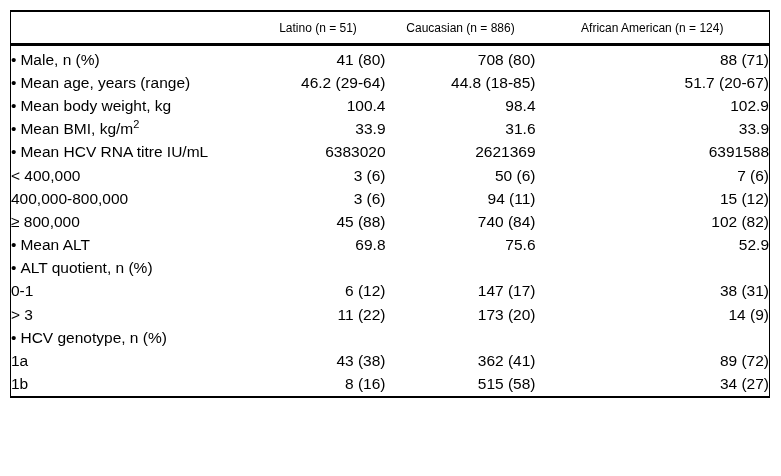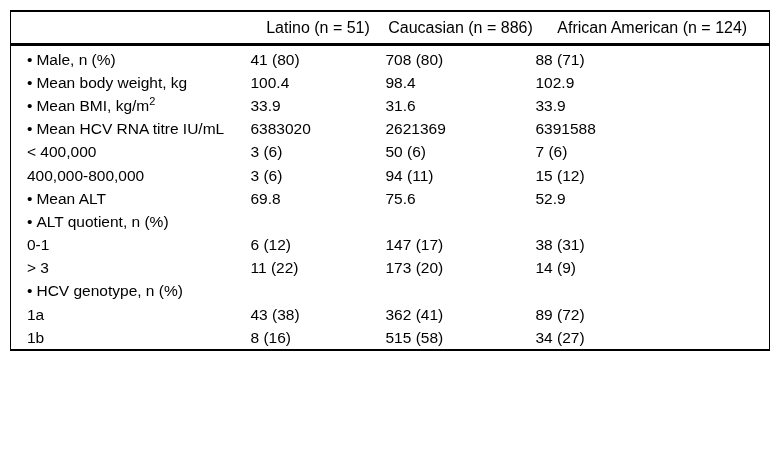--- a/index.html
+++ b/index.html
@@ -30,41 +30,41 @@
     border-right: 1px solid #000;
     border-top: 2px solid #000;
     border-bottom: 2px solid #000;
   }
   col.col-label { width: 240px; }
   col.col-v1 { width: 135px; }
   col.col-v2 { width: 150px; }
   col.col-v3 { width: 234px; }
   thead th {
     font-weight: normal;
-    font-size: 16px;
+    font-size: 12px;
     height: 31px;
     text-align: center;
     vertical-align: middle;
     padding: 0;
     border-bottom: 3px solid #000;
     white-space: nowrap;
   }
   thead th.label-col { text-align: left; }
   tbody td {
     font-size: 15.5px;
     height: 23.2px;
     padding: 0;
     vertical-align: middle;
     white-space: nowrap;
   }
   td.label-col {
     text-align: left;
-    padding-left: 16px;
+    padding-left: 0;
   }
-  td.val-col { text-align: left; }
+  td.val-col { text-align: right; }
   tbody tr:first-child td { padding-top: 2px; }
   sup {
     font-size: 11px;
     line-height: 0;
   }
   .bullet { margin-right: 4px; }
 </style>
 </head>
 <body>
 
@@ -85,20 +85,26 @@
       </tr>
     </thead>
     <tbody id="tbody">
         <tr>
           <td class="label-col"><span class="bullet">•</span>Male, n (%)</td>
           <td class="val-col">41 (80)</td>
           <td class="val-col">708 (80)</td>
           <td class="val-col">88 (71)</td>
         </tr>
         <tr>
+          <td class="label-col"><span class="bullet">•</span>Mean age, years (range)</td>
+          <td class="val-col">46.2 (29-64)</td>
+          <td class="val-col">44.8 (18-85)</td>
+          <td class="val-col">51.7 (20-67)</td>
+        </tr>
+        <tr>
           <td class="label-col"><span class="bullet">•</span>Mean body weight, kg</td>
           <td class="val-col">100.4</td>
           <td class="val-col">98.4</td>
           <td class="val-col">102.9</td>
         </tr>
         <tr>
           <td class="label-col"><span class="bullet">•</span>Mean BMI, kg/m<sup>2</sup></td>
           <td class="val-col">33.9</td>
           <td class="val-col">31.6</td>
           <td class="val-col">33.9</td>
@@ -113,20 +119,26 @@
           <td class="label-col">&lt; 400,000</td>
           <td class="val-col">3 (6)</td>
           <td class="val-col">50 (6)</td>
           <td class="val-col">7 (6)</td>
         </tr>
         <tr>
           <td class="label-col">400,000-800,000</td>
           <td class="val-col">3 (6)</td>
           <td class="val-col">94 (11)</td>
           <td class="val-col">15 (12)</td>
+        </tr>
+        <tr>
+          <td class="label-col">≥ 800,000</td>
+          <td class="val-col">45 (88)</td>
+          <td class="val-col">740 (84)</td>
+          <td class="val-col">102 (82)</td>
         </tr>
         <tr>
           <td class="label-col"><span class="bullet">•</span>Mean ALT</td>
           <td class="val-col">69.8</td>
           <td class="val-col">75.6</td>
           <td class="val-col">52.9</td>
         </tr>
         <tr>
           <td class="label-col"><span class="bullet">•</span>ALT quotient, n (%)</td>
           <td class="val-col"></td>

